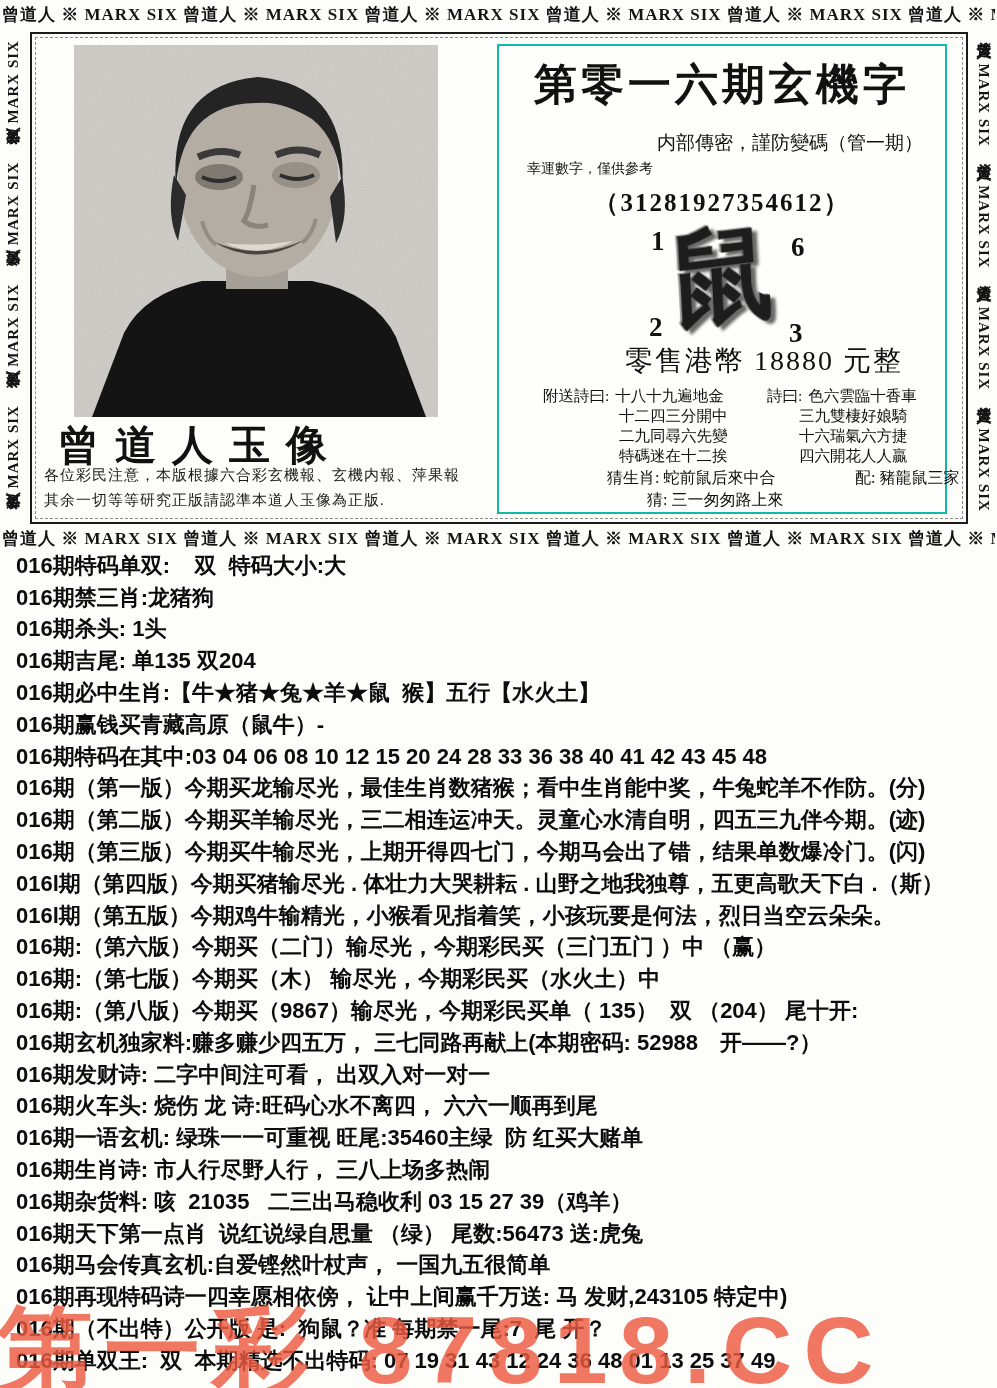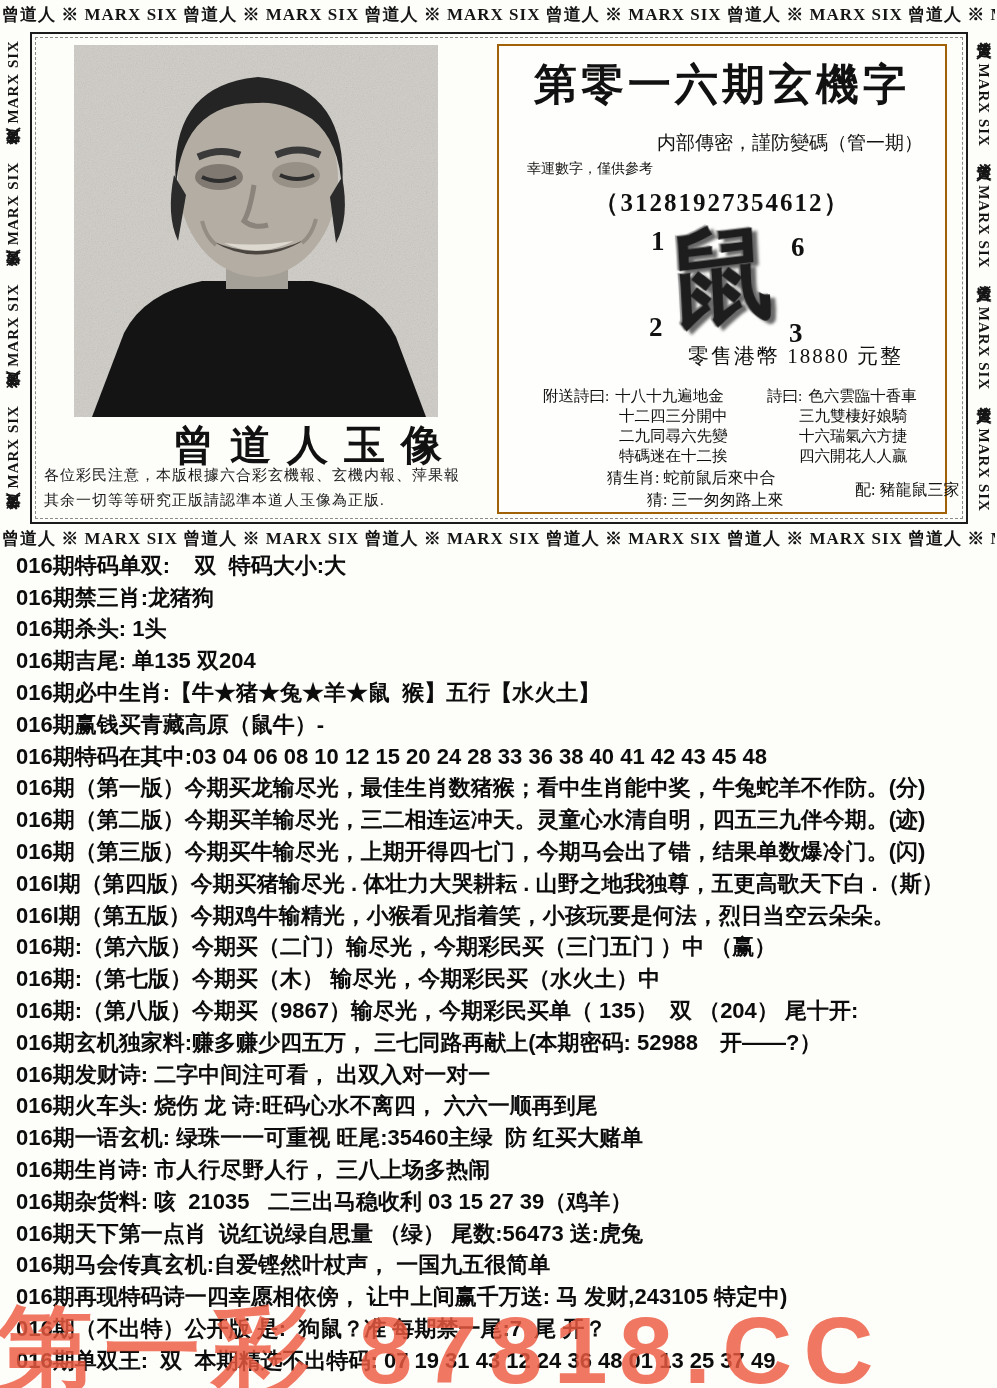--- a/index.html
+++ b/index.html
@@ -13,45 +13,45 @@
   .marquee-v{position:absolute;top:30px;height:492px;width:24px;writing-mode:vertical-rl;
              font-family:"Liberation Serif",serif;font-weight:bold;font-size:15px;white-space:nowrap;
              overflow:hidden;color:#151515;letter-spacing:1px;}
   .marquee-left{left:3px;transform:rotate(180deg);}
   .marquee-right{left:970px;}
   
   .frame{position:absolute;left:30px;top:32px;width:934px;height:488px;border:2px solid #1b1b1b;}
   .frame::before{content:"";position:absolute;inset:3px;border:1px dashed #8a8a8a;pointer-events:none;}
   
   .photo{position:absolute;left:74px;top:45px;width:364px;height:372px;}
-  .portrait-title{position:absolute;left:58px;top:418px;width:400px;text-align:right;
+  .portrait-title{position:absolute;left:58px;top:418px;width:400px;text-align:left;
                   font-size:41px;font-weight:900;letter-spacing:16px;white-space:nowrap;}
   .portrait-cap{position:absolute;left:44px;font-size:15px;letter-spacing:1px;white-space:nowrap;color:#1c1c1c;}
   .cap1{top:466px;} .cap2{top:491px;}
   
-  .panel{position:absolute;left:497px;top:44px;width:446px;height:466px;border:2px solid #a16207;background:#fefefc;}
+  .panel{position:absolute;left:497px;top:44px;width:446px;height:466px;border:2px solid #14b8a6;background:#fefefc;}
   .panel-title{position:absolute;top:10px;left:0;width:100%;text-align:center;font-size:43px;
                font-weight:900;letter-spacing:4px;white-space:nowrap;}
   .p-row1{position:absolute;top:84px;left:28px;right:22px;font-size:19px;display:flex;justify-content:flex-end;white-space:nowrap;}
   .p-row2{position:absolute;top:114px;left:28px;font-size:14px;white-space:nowrap;}
   .p-nums{position:absolute;top:140px;left:0;width:100%;text-align:center;font-size:25px;letter-spacing:2px;font-weight:bold;}
   .zodiac{position:absolute;top:168px;left:0;width:100%;height:130px;}
   .zchar{position:absolute;left:50%;top:50%;transform:translate(-50%,-52%) rotate(-7deg) skewX(-4deg);
          font-size:104px;font-weight:900;color:#1d1d1d;text-shadow:5px 4px 3px #6a6a6a,-2px -1px 1px #8d8d8d;
          filter:blur(0.5px);line-height:1;}
   .corner{position:absolute;font-size:27px;font-weight:bold;font-family:"Liberation Serif",serif;}
   .c-tl{left:152px;top:12px;} .c-tr{left:292px;top:18px;} .c-bl{left:150px;top:98px;} .c-br{left:290px;top:104px;}
-  .price{position:absolute;top:296px;right:42px;font-size:21px;letter-spacing:2px;white-space:nowrap;}
+  .price{position:absolute;top:296px;right:42px;font-size:28px;letter-spacing:2px;white-space:nowrap;}
   .poem{position:absolute;font-size:15.5px;line-height:20px;white-space:nowrap;}
   .poem-l{top:340px;left:44px;} .poem-r{top:340px;left:268px;}
   .poem .first{display:flex;gap:6px;}
   .poem-l .verse{margin-left:76px;} .poem-r .verse{margin-left:32px;}
   .poem-l .first .verse, .poem-r .first .verse{margin-left:0;}
   .guess{position:absolute;font-size:16px;white-space:nowrap;}
-  .g1{top:422px;left:108px;} .g1b{top:434px;left:356px;} .g2{top:444px;left:148px;}
+  .g1{top:422px;left:108px;} .g1b{top:422px;left:356px;} .g2{top:444px;left:148px;}
   
   .body-lines{position:absolute;left:16px;top:550px;width:985px;}
   .bline{height:31.8px;display:flex;align-items:center;font-family:"Liberation Sans",sans-serif;
          font-weight:700;font-size:22px;color:#0c0c0c;white-space:pre;overflow:visible;}
   
   .watermark{position:absolute;left:-4px;top:1288px;z-index:5;font-family:"Liberation Sans",sans-serif;
              font-weight:bold;font-size:95px;letter-spacing:11px;white-space:nowrap;
              color:#ee5b41;opacity:0.82;transform:scaleX(1.02);transform-origin:left;}
 </style>
 </head>

